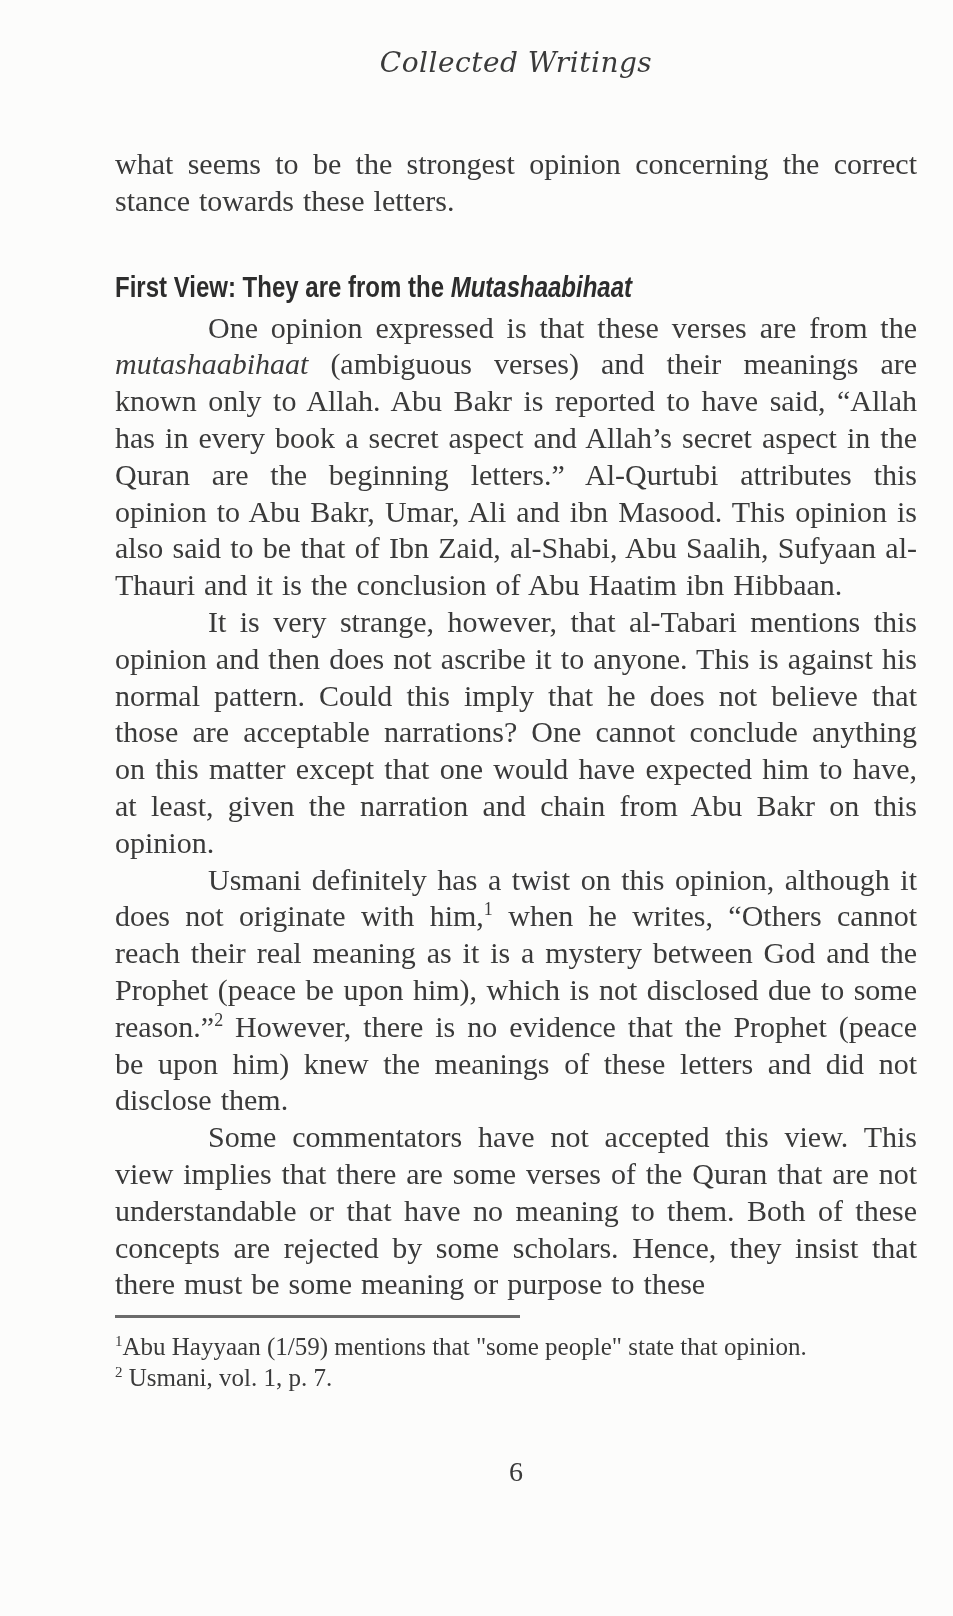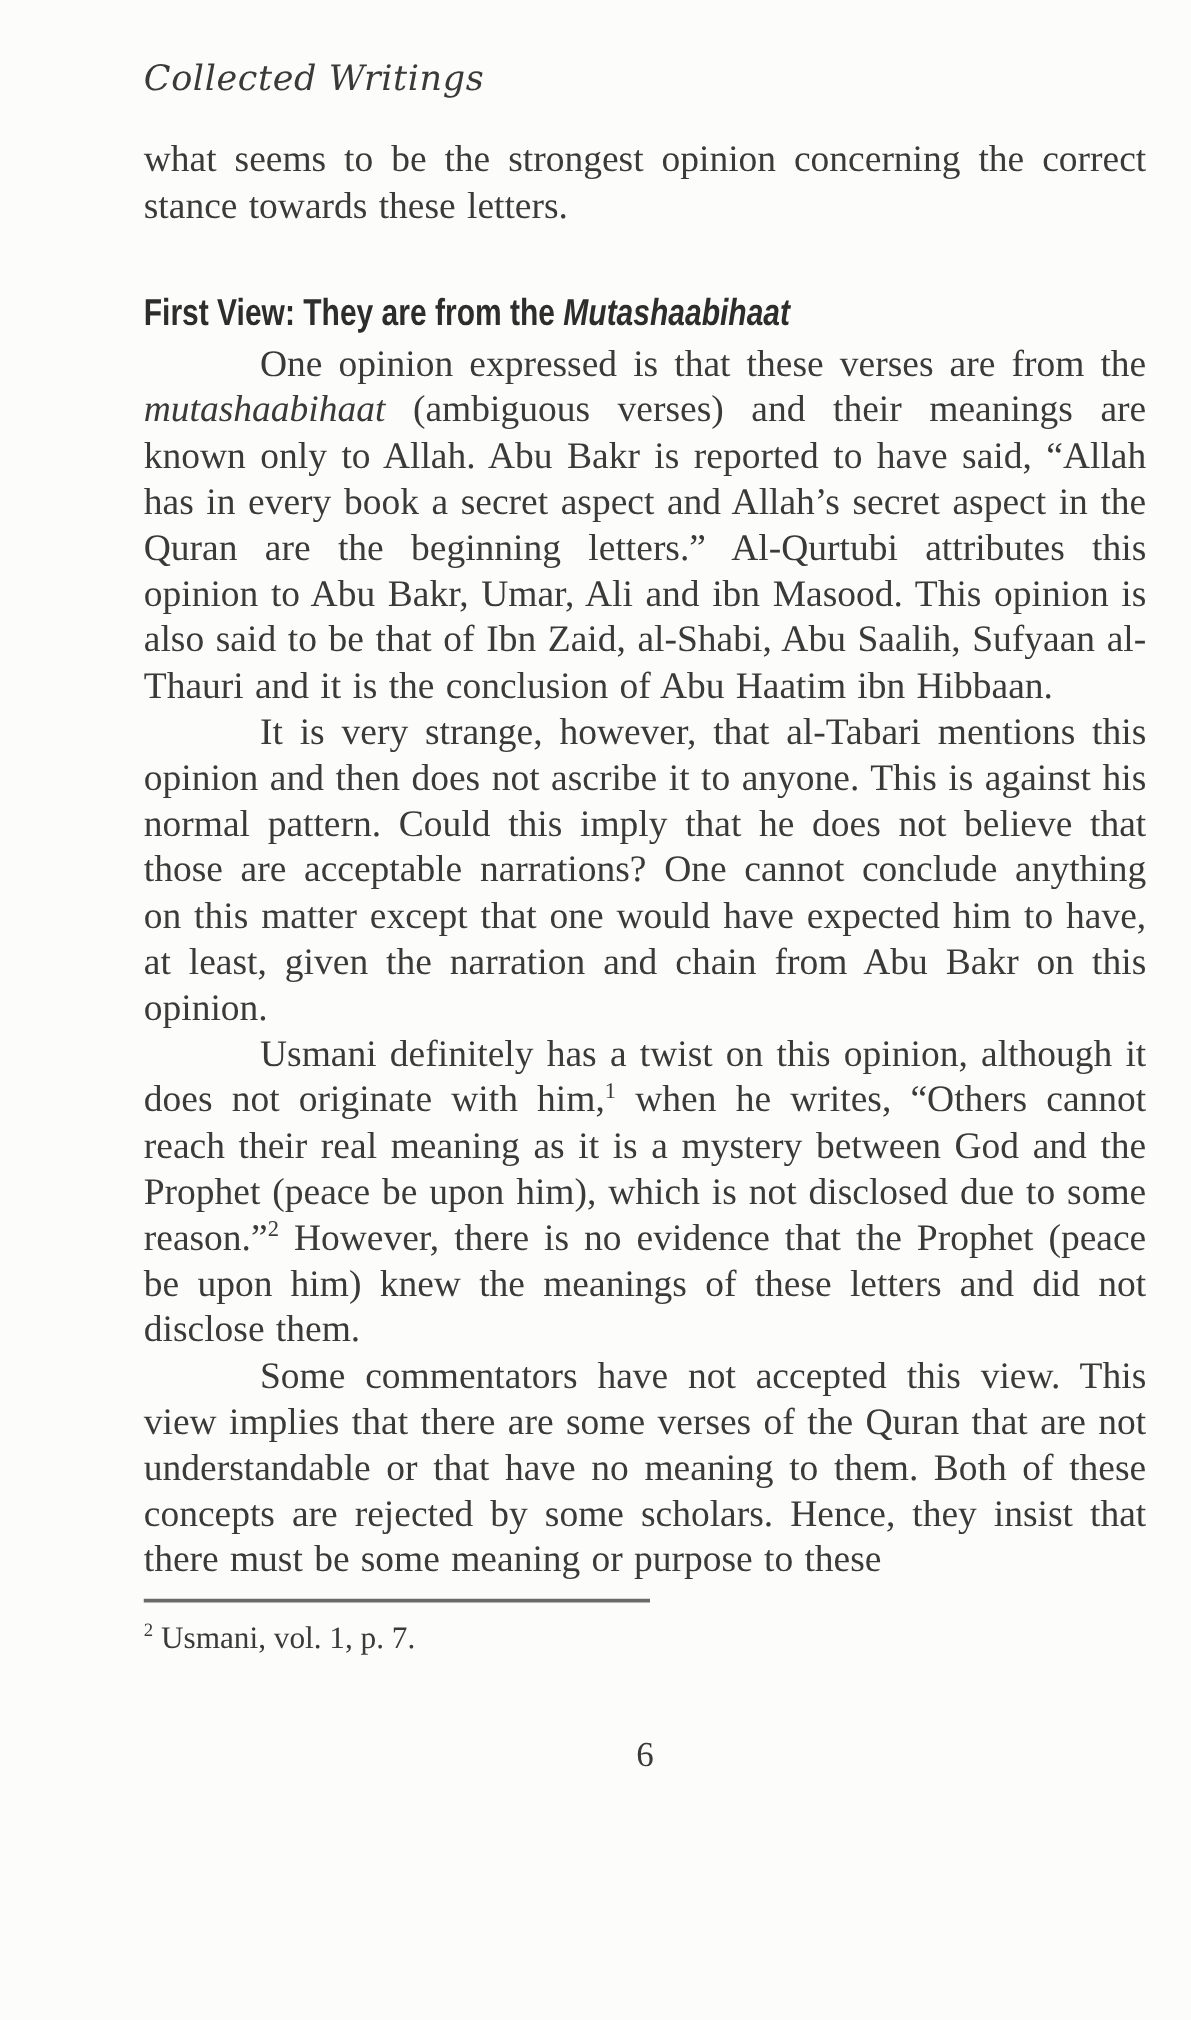--- a/index.html
+++ b/index.html
@@ -14,34 +14,35 @@
     position: relative;
     width: 953px;
     height: 1616px;
     background: var(--paper);
     color: var(--ink);
     padding: 48px 36px 0 115px;
     overflow: hidden;
     font-family: "Liberation Serif", serif;
   }
   .running-head {
+    text-align: center;
     font-family: "DejaVu Serif", serif;
     font-style: italic;
     font-size: 28px;
     line-height: 30px;
     letter-spacing: 0.5px;
   }
   .body-par {
     margin: 0;
     font-size: 30px;
     line-height: 36.8px;
     text-align: justify;
     word-spacing: 1.5px;
   }
-  .intro { margin-top: 32px; }
+  .intro { margin-top: 68px; }
   .heading {
     margin: 44px 0 0 0;
     font-family: "Liberation Sans", sans-serif;
     font-weight: bold;
     font-size: 30px;
     line-height: 46px;
     color: var(--heading_ink);
     white-space: nowrap;
   }
   .squeeze {
@@ -88,18 +89,19 @@
   <div class="body">
     <p class="body-par indent"><span>One opinion expressed is that these verses are from the </span><span class="it">mutashaabihaat</span><span> (ambiguous verses) and their meanings are known only to Allah. Abu Bakr is reported to have said, “Allah has in every book a secret aspect and Allah’s secret aspect in the Quran are the beginning letters.” Al-Qurtubi attributes this opinion to Abu Bakr, Umar, Ali and ibn Masood. This opinion is also said to be that of Ibn Zaid, al-Shabi, Abu Saalih, Sufyaan al-Thauri and it is the conclusion of Abu Haatim ibn Hibbaan.</span></p>
     <p class="body-par indent"><span>It is very strange, however, that al-Tabari mentions this opinion and then does not ascribe it to anyone. This is against his normal pattern. Could this imply that he does not believe that those are acceptable narrations? One cannot conclude anything on this matter except that one would have expected him to have, at least, given the narration and chain from Abu Bakr on this opinion.</span></p>
     <p class="body-par indent"><span>Usmani definitely has a twist on this opinion, although it does not originate with him,</span><sup>1</sup><span> when he writes, “Others cannot reach their real meaning as it is a mystery between God and the Prophet (peace be upon him), which is not disclosed due to some reason.”</span><sup>2</sup><span> However, there is no evidence that the Prophet (peace be upon him) knew the meanings of these letters and did not disclose them.</span></p>
     <p class="body-par indent"><span>Some commentators have not accepted this view. This view implies that there are some verses of the Quran that are not understandable or that have no meaning to them. Both of these concepts are rejected by some scholars. Hence, they insist that there must be some meaning or purpose to these</span></p>
   </div>
 
   <div class="footnote-rule"></div>
 
   <div class="footnotes">
+    <p class="footnote"><sup>1</sup><span>Abu Hayyaan (1/59) mentions that "some people" state that opinion.</span></p>
     <p class="footnote"><sup>2</sup><span> Usmani, vol. 1, p. 7.</span></p>
   </div>
 
   <div class="page-number">6</div>
 
 </div>
 
 </body></html>

